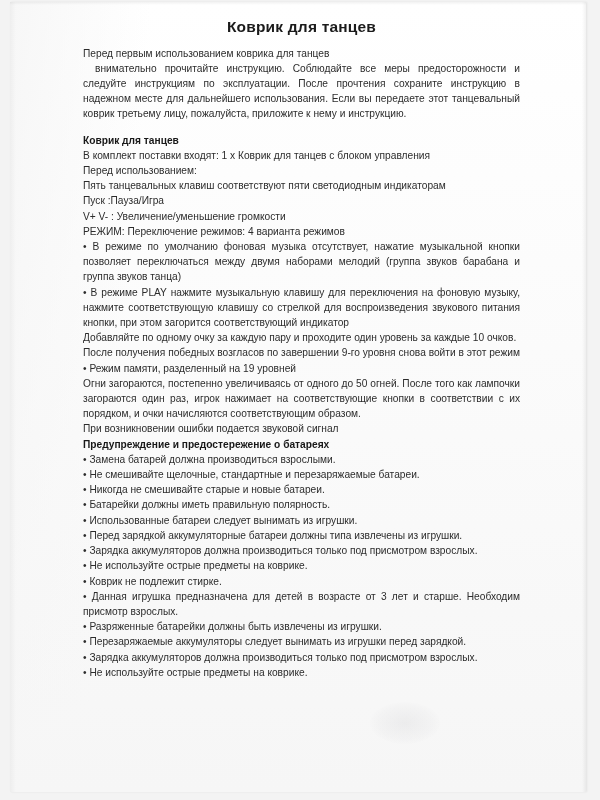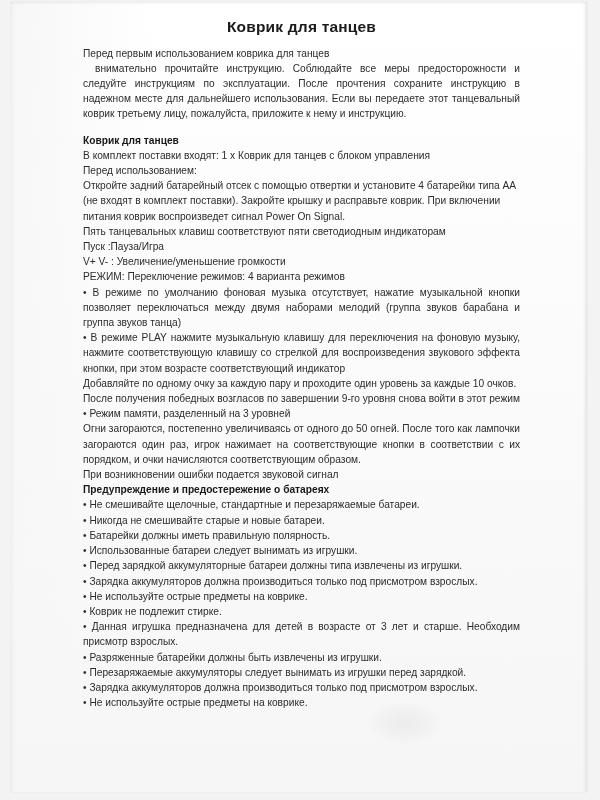--- a/index.html
+++ b/index.html
@@ -121,37 +121,37 @@
     <h1 id="doc-title">Коврик для танцев</h1>
 
     <p class="para left">Перед первым использованием коврика для танцев</p>
     <p class="para justify indent">внимательно прочитайте инструкцию. Соблюдайте все меры предосторожности и следуйте инструкциям по эксплуатации. После прочтения сохраните инструкцию в надежном месте для дальнейшего использования. Если вы передаете этот танцевальный коврик третьему лицу, пожалуйста, приложите к нему и инструкцию.</p>
 
     <div class="spacer-md"></div>
 
     <p class="para left bold">Коврик для танцев</p>
     <p class="para left">В комплект поставки входят: 1 x Коврик для танцев с блоком управления</p>
     <p class="para left">Перед использованием:</p>
-    <p class="para left">Откройте задний батарейный отсек с помощью отвертки и установите 4 батарейки типа АА (не входят в комплект поставки). Закройте крышку и расправьте коврик. При включении питания коврик воспроизведет сигнал Power On Signal.</p>
 
     <p class="para left">Пять танцевальных клавиш соответствуют пяти светодиодным индикаторам</p>
     <p class="para left">Пуск :Пауза/Игра</p>
     <p class="para left">V+    V- :     Увеличение/уменьшение громкости</p>
     <p class="para left">РЕЖИМ:      Переключение режимов: 4 варианта режимов</p>
 
     <p class="para justify">• В режиме по умолчанию фоновая музыка отсутствует, нажатие музыкальной кнопки позволяет переключаться между двумя наборами мелодий (группа звуков барабана и группа звуков танца)</p>
-    <p class="para justify">• В режиме PLAY нажмите музыкальную клавишу для переключения на фоновую музыку, нажмите соответствующую клавишу со стрелкой для воспроизведения звукового эффекта кнопки, при этом возрасте соответствующий индикатор</p>
+    <p class="para justify">• В режиме PLAY нажмите музыкальную клавишу для переключения на фоновую музыку, нажмите соответствующую клавишу со стрелкой для воспроизведения звукового питания кнопки, при этом загорится соответствующий индикатор</p>
     <p class="para left">Добавляйте по одному очку за каждую пару и проходите один уровень за каждые 10 очков.</p>
     <p class="para justify">После получения победных возгласов по завершении 9-го уровня снова войти в этот режим</p>
-    <p class="para left">• Режим памяти, разделенный на 3 уровней</p>
+    <p class="para left">• Режим памяти, разделенный на 19 уровней</p>
     <p class="para justify">Огни загораются, постепенно увеличиваясь от одного до 50 огней. После того как лампочки загораются один раз, игрок нажимает на соответствующие кнопки в соответствии с их порядком, и очки начисляются соответствующим образом.</p>
     <p class="para left">При возникновении ошибки подается звуковой сигнал</p>
 
     <p class="para left bold">Предупреждение и предостережение о батареях</p>
 
+    <p class="para left">• Замена батарей должна производиться взрослыми.</p>
     <p class="para left">• Не смешивайте щелочные, стандартные и перезаряжаемые батареи.</p>
     <p class="para left">• Никогда не смешивайте старые и новые батареи.</p>
     <p class="para left">• Батарейки должны иметь правильную полярность.</p>
     <p class="para left">• Использованные батареи следует вынимать из игрушки.</p>
     <p class="para left">• Перед зарядкой аккумуляторные батареи должны типа извлечены из игрушки.</p>
     <p class="para justify">•   Зарядка   аккумуляторов   должна   производиться   только   под   присмотром взрослых.</p>
     <p class="para left">• Не используйте острые предметы на коврике.</p>
     <p class="para left">• Коврик не подлежит стирке.</p>
     <p class="para justify">•  Данная  игрушка  предназначена  для  детей  в  возрасте  от  3  лет  и  старше. Необходим присмотр взрослых.</p>
     <p class="para left">• Разряженные батарейки должны быть извлечены из игрушки.</p>

